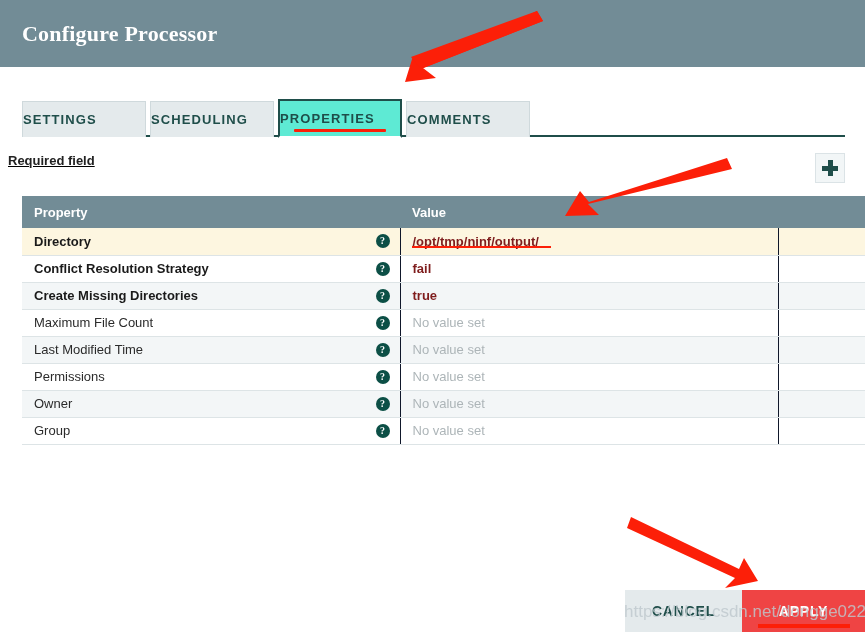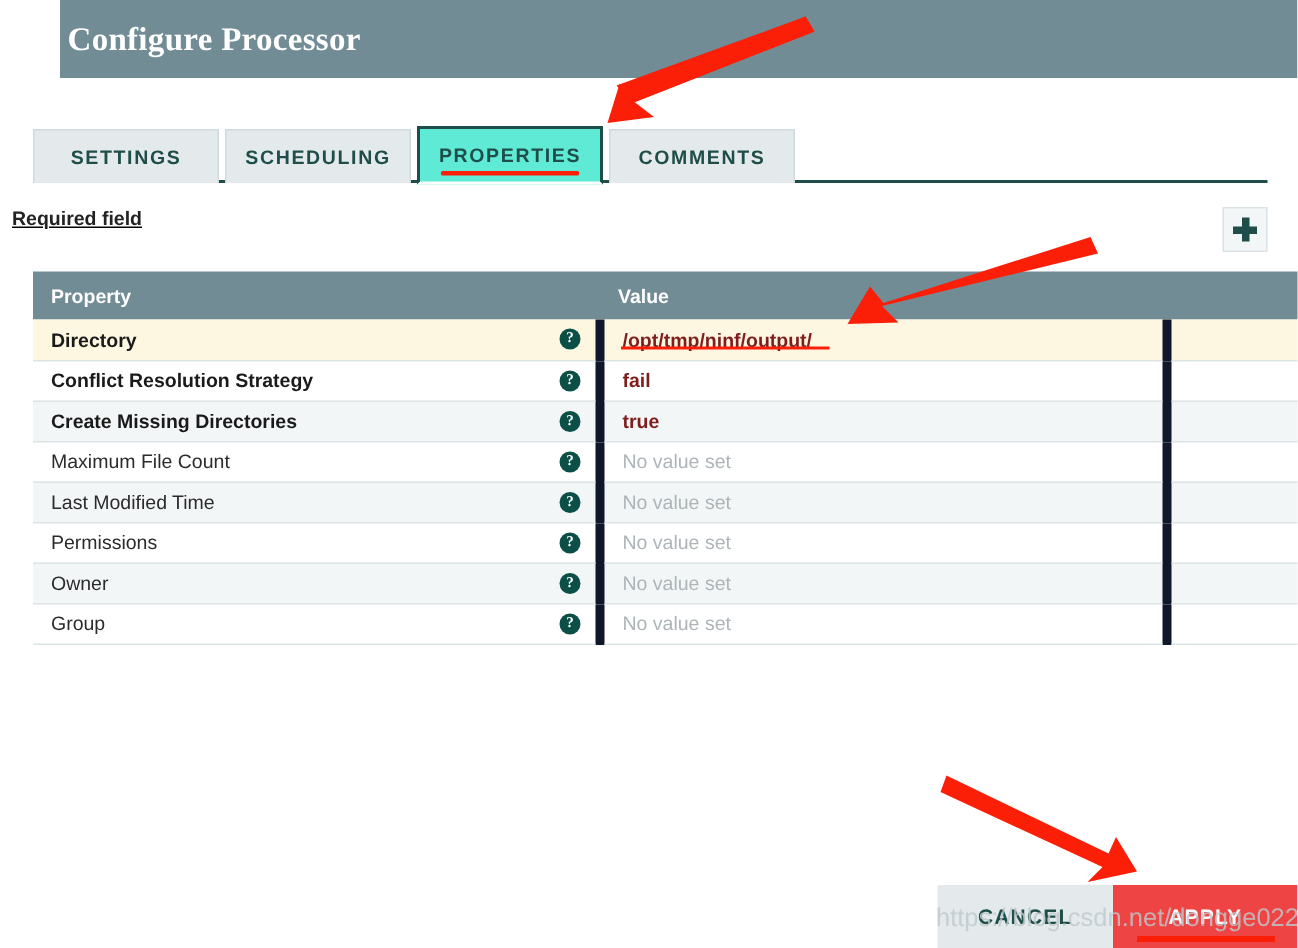--- a/index.html
+++ b/index.html
@@ -10,27 +10,26 @@
     width: 865px;
     height: 632px;
     background: #ffffff;
     font-family: "Liberation Sans", sans-serif;
     overflow: hidden;
     position: relative;
   }
 
   
   .dialog-header {
-    height: 52px;
+    height: 67px;
     background: #728c96;
     display: flex;
     align-items: center;
-    padding-left: 5px;
-    box-sizing: border-box;
-    margin-left: 40px;
+    padding-left: 22px;
+    box-sizing: border-box;
   }
   .dialog-title {
     color: #ffffff;
     font-family: "Liberation Serif", serif;
     font-size: 22px;
     font-weight: bold;
     letter-spacing: 0.2px;
   }
 
   
@@ -59,21 +58,20 @@
   .tab {
     height: 36px;
     min-width: 124px;
     margin-right: 4px;
     background: #e4eaec;
     border: 1px solid #cfd9dc;
     border-bottom: none;
     box-sizing: border-box;
     display: flex;
     align-items: center;
-    justify-content: center;
     color: #1f4e4a;
     font-size: 13px;
     font-weight: bold;
     letter-spacing: 1.1px;
     position: relative;
     cursor: pointer;
   }
   .tab.active {
     background: #5eead4;
     border: 2px solid #1f4e4a;
@@ -147,21 +145,21 @@
     height: 32px;
     border: none;
   }
   .prop-table th.col-prop  { width: 366px; }
   .prop-table th.col-val   { width: 366px; }
   .prop-table th.col-extra { width: 91px; }
   .prop-table td {
     height: 27px;
     font-size: 13px;
     border-bottom: 1px solid #dde4e6;
-    border-right: 6px solid #0f172a;
+    border-right: 1px solid #0f172a;
     padding: 0;
     vertical-align: middle;
     box-sizing: border-box;
   }
   .prop-table td.cell-extra { border-right: none; }
   .prop-table tr.alt td { background: #f3f6f7; }
   .prop-table tr.white td { background: #ffffff; }
   .prop-table tr.highlight td { background: #fdf6e0; }
 
   .prop-cell-inner {

